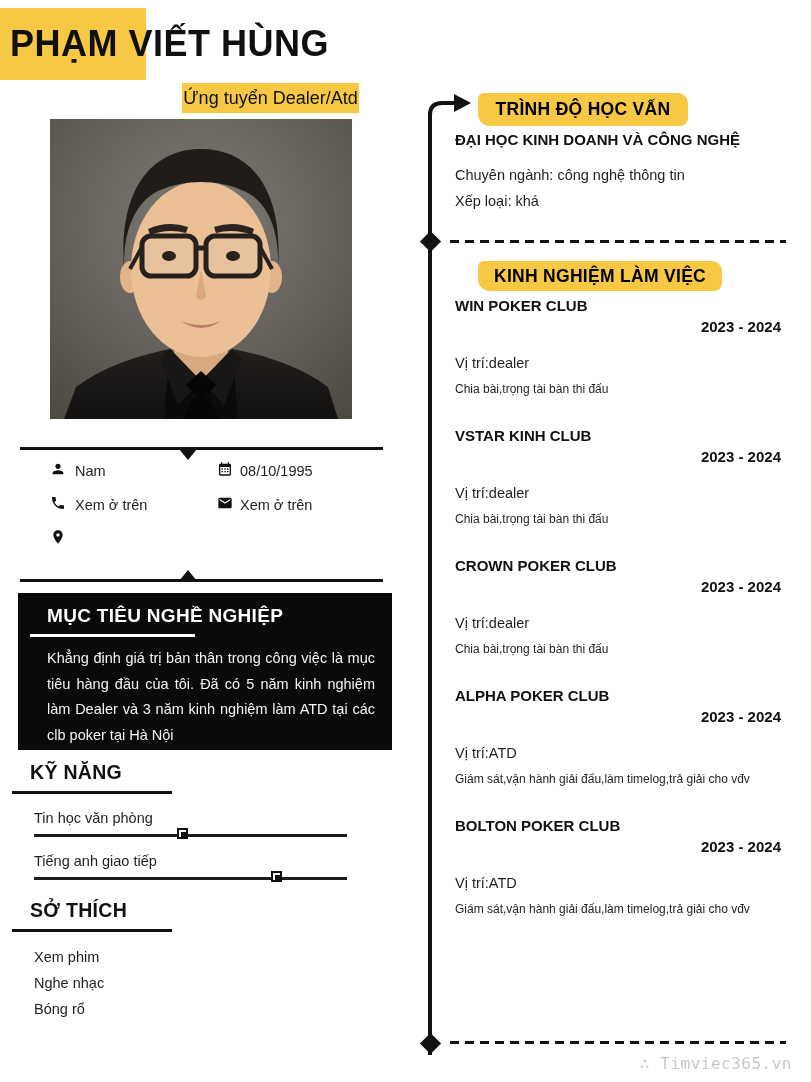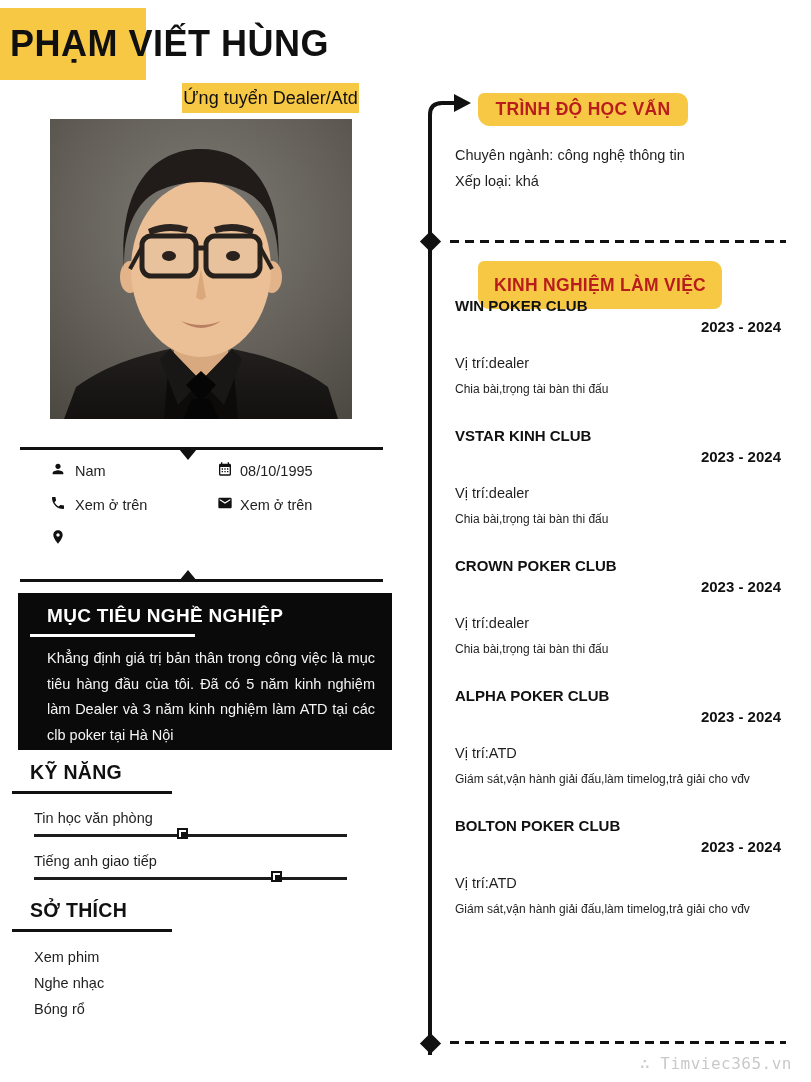--- a/index.html
+++ b/index.html
@@ -111,21 +111,21 @@
   }
   .dashed-line {
     height: 3px;
     background: repeating-linear-gradient(90deg, #111 0 9px, transparent 9px 15px);
   }
 
   .section-highlight {
     position: absolute;
     background: #F7C844;
     display: flex; align-items: center; justify-content: center;
-    font-size: 17.5px; font-weight: bold; color: #b91c1c;
+    font-size: 17.5px; font-weight: bold; color: #000000;
     letter-spacing: 0.3px;
     border-radius: 6px 10px 8px 12px;
   }
   .section-highlight::before {
     content: ""; position: absolute; inset: -3px -6px;
     background: rgba(247, 200, 68, 0.55);
     border-radius: 14px 6px 16px 8px;
     transform: rotate(-1deg);
     z-index: -1;
   }
@@ -285,27 +285,28 @@
     <path d="M20,967 L20,27 Q20,15 32,15 L44,15" stroke="#111" stroke-width="4" fill="none"></path>
     <polygon points="44,6 61,15 44,24" fill="#111"></polygon>
   </svg>
   <div class="abs diamond" style="left:423px;top:234px;"></div>
   <div class="abs dashed-line" style="left:450px;top:240px;width:336px;"></div>
   <div class="abs diamond" style="left:423px;top:1036px;"></div>
   <div class="abs dashed-line" style="left:450px;top:1041px;width:336px;"></div>
 
   <div class="section-highlight" style="left:478px;top:93px;width:210px;height:33px;">TRÌNH ĐỘ HỌC VẤN</div>
   <div class="abs edu-block">
+    <div class="edu-school">ĐẠI HỌC KINH DOANH VÀ CÔNG NGHỆ</div>
     <div class="edu-lines">
       <div class="edu-line">Chuyên ngành: công nghệ thông tin</div>
       <div class="edu-line">Xếp loại: khá</div>
     </div>
   </div>
 
-  <div class="section-highlight" style="left:478px;top:261px;width:244px;height:48px;">KINH NGHIỆM LÀM VIỆC</div>
+  <div class="section-highlight" style="left:478px;top:261px;width:244px;height:30px;">KINH NGHIỆM LÀM VIỆC</div>
   <div class="abs exp-block">
 
     <div class="job">
       <div class="job-company">WIN POKER CLUB</div>
       <div class="job-period">2023 - 2024</div>
       <div class="job-position">Vị trí:dealer</div>
       <div class="job-desc">Chia bài,trọng tài bàn thi đấu</div>
     </div>
 
     <div class="job">

